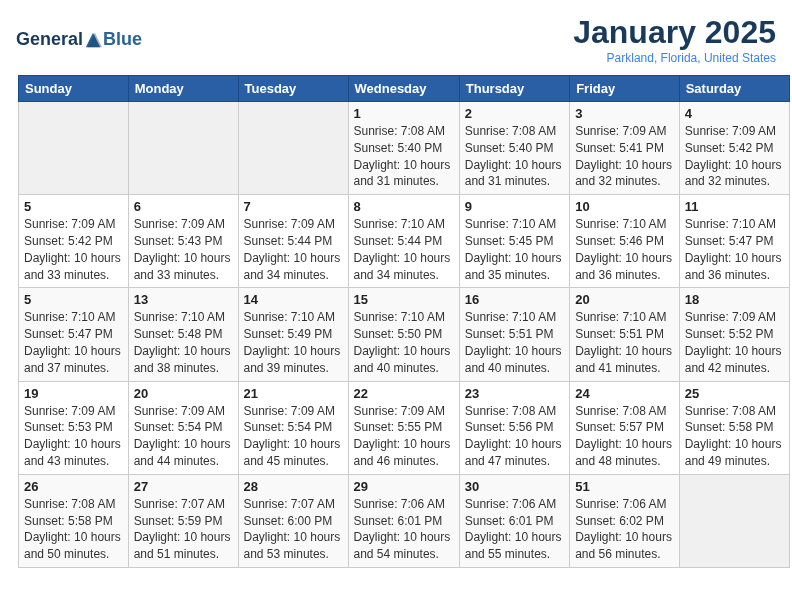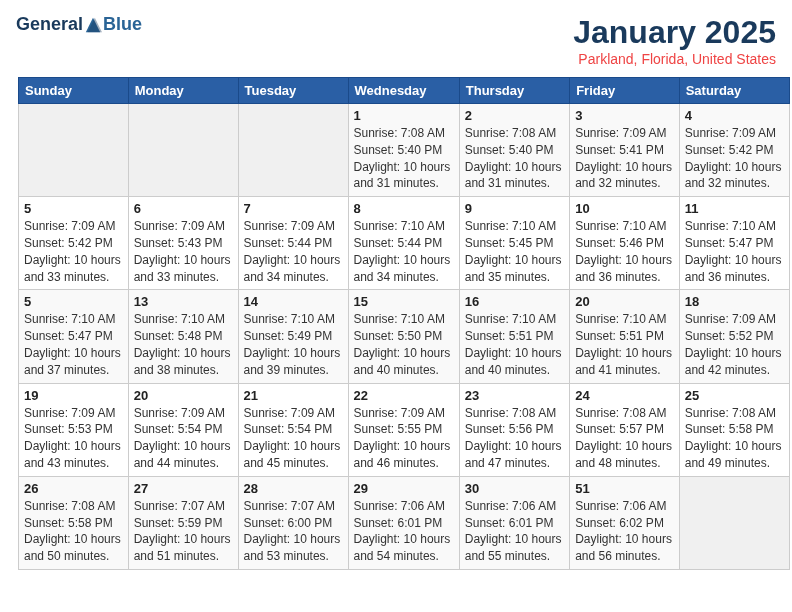--- a/index.html
+++ b/index.html
@@ -6,20 +6,21 @@
     body {
       font-family: Arial, sans-serif;
       background: #fff;
       width: 792px;
       min-height: 612px;
       padding: 10px;
     }
     .header {
       display: flex;
       justify-content: space-between;
+      align-items: center;
       margin-bottom: 6px;
       padding: 4px 6px;
     }
     .logo {
       display: flex;
       flex-direction: column;
       align-items: flex-start;
     }
     .logo-text {
       display: flex;
@@ -38,22 +39,22 @@
     .title-block {
       text-align: right;
     }
     .month-title {
       font-size: 32px;
       font-weight: bold;
       color: #1a3a5c;
       margin-left: 36px;
     }
     .subtitle {
-      font-size: 14px;
-      color: #ef4444;
+      font-size: 12px;
+      color: #3b82f6;
     }
     .calendar {
       width: 100%;
       border-collapse: collapse;
       border: 1px solid #ccc;
       margin-left: 8px;
     }
     .calendar th {
       background-color: #2a5fa5;
       color: #fff;

